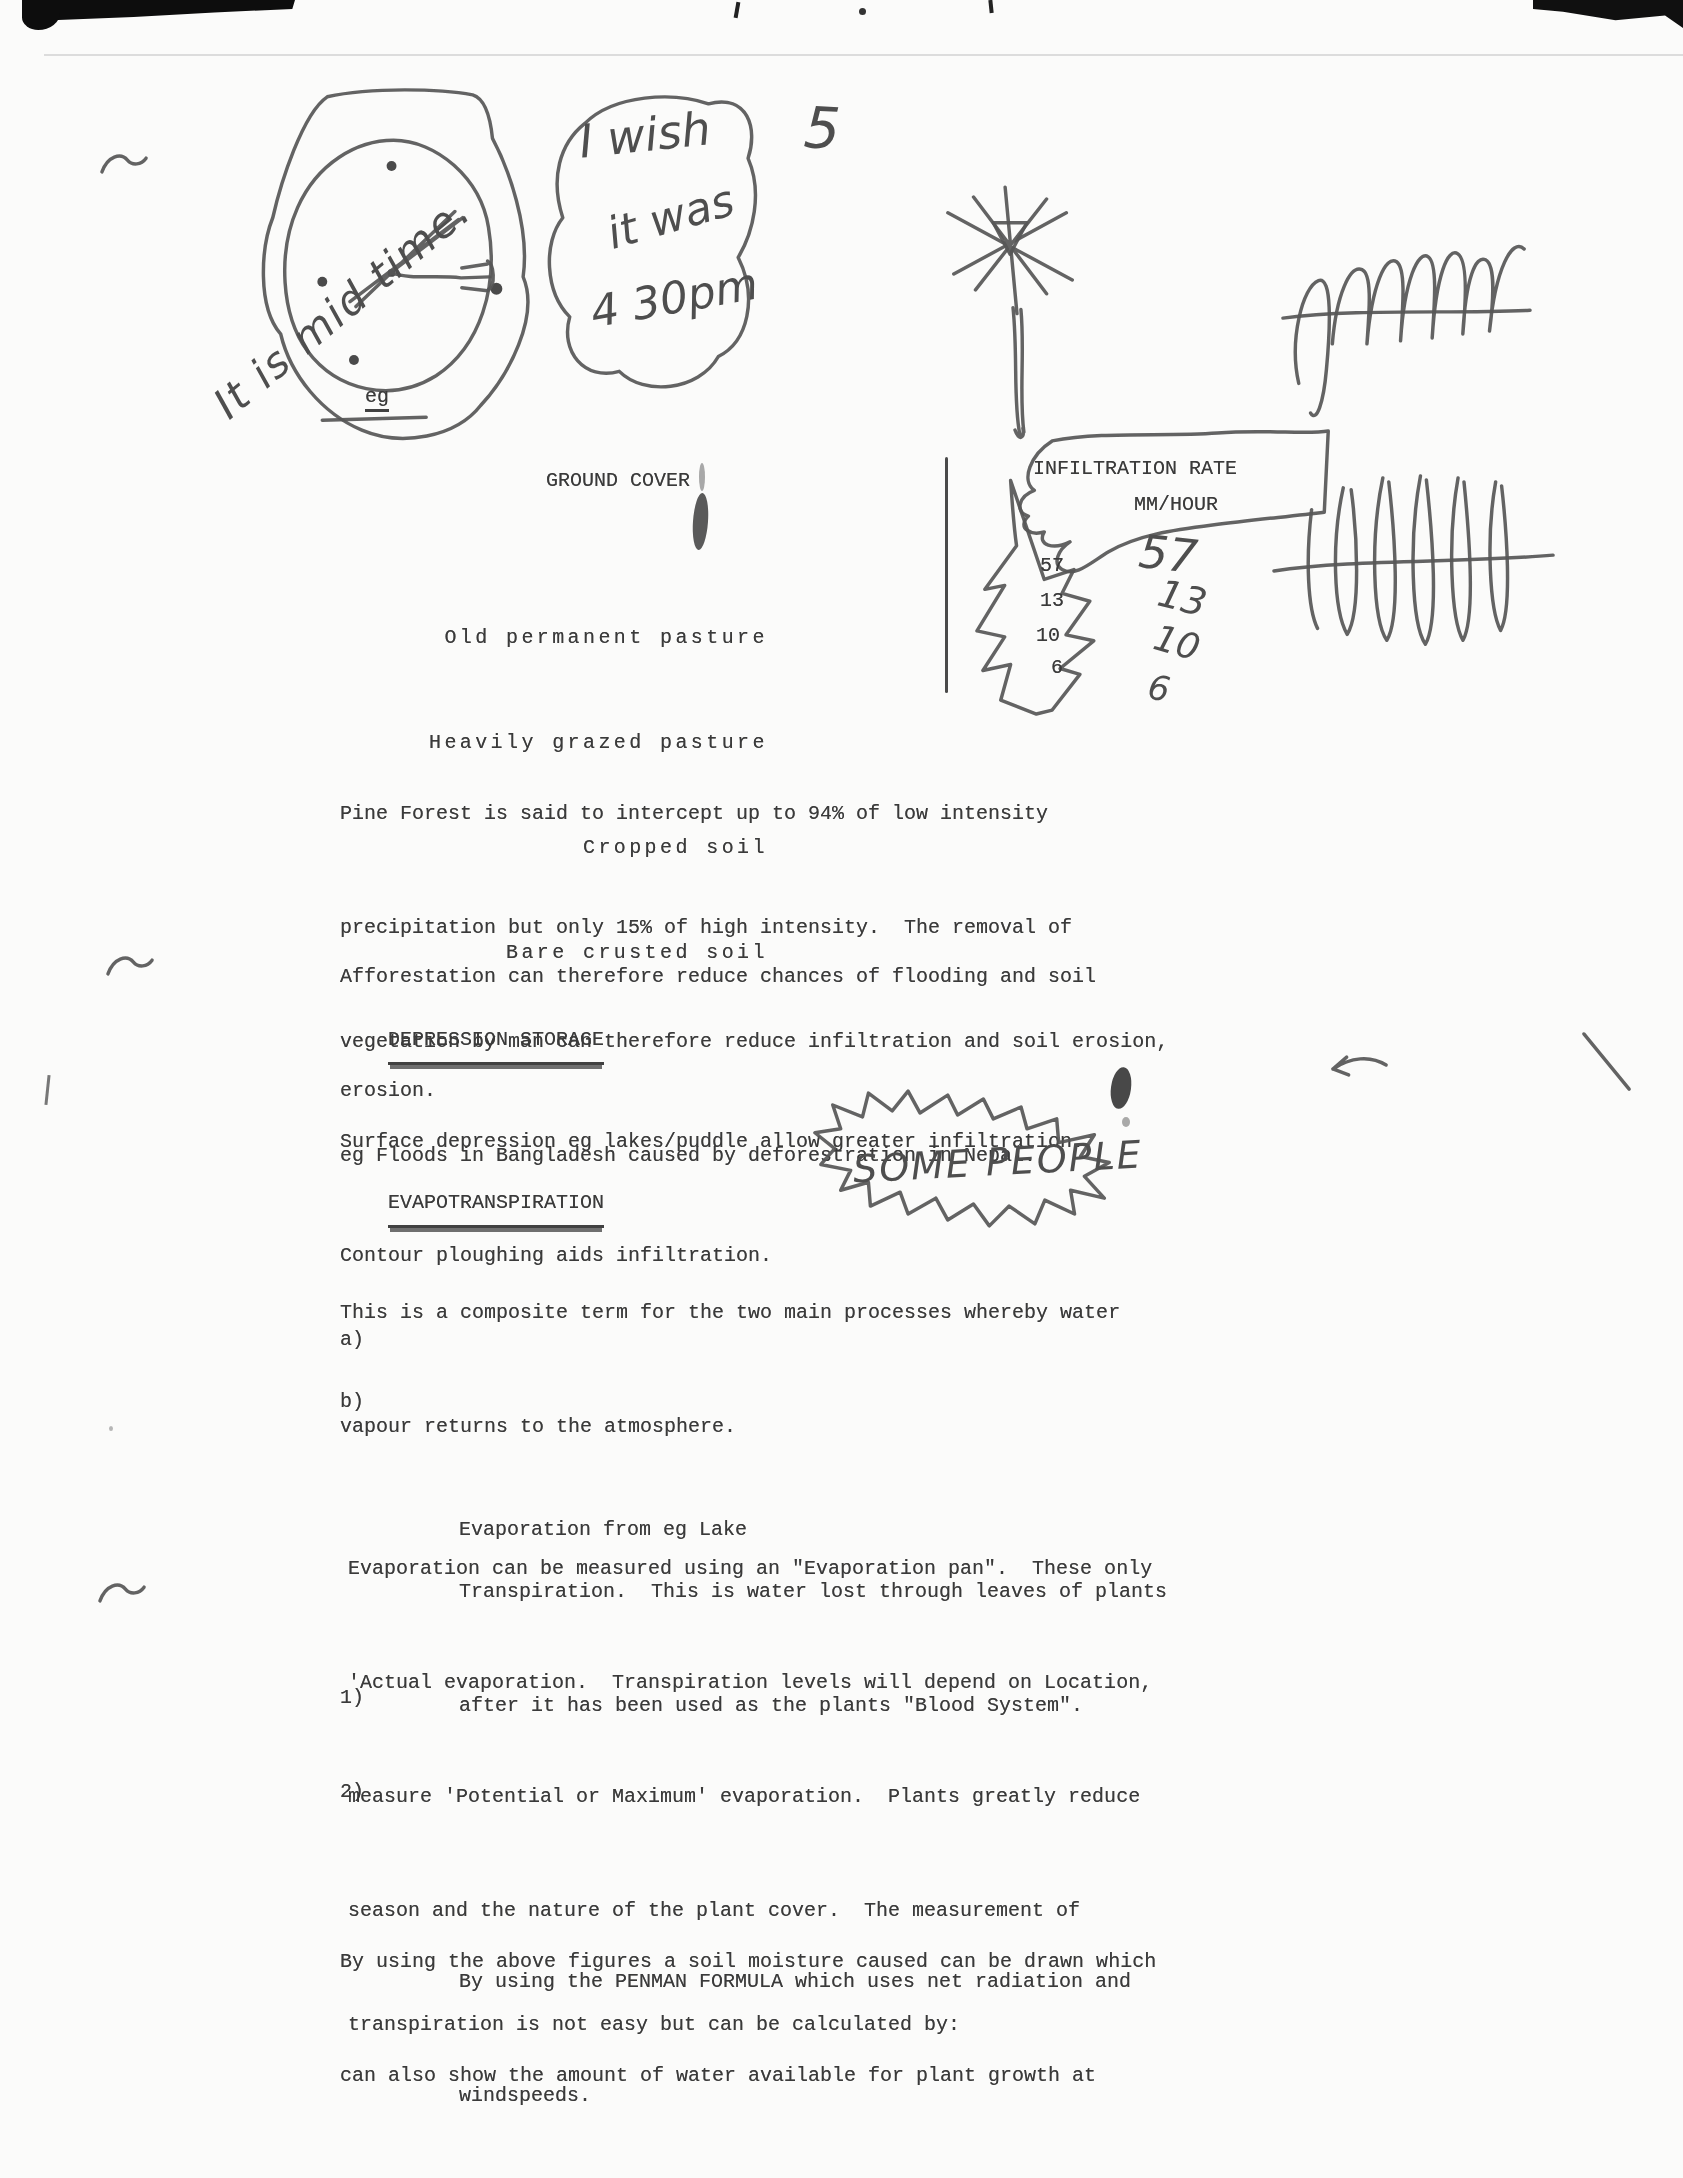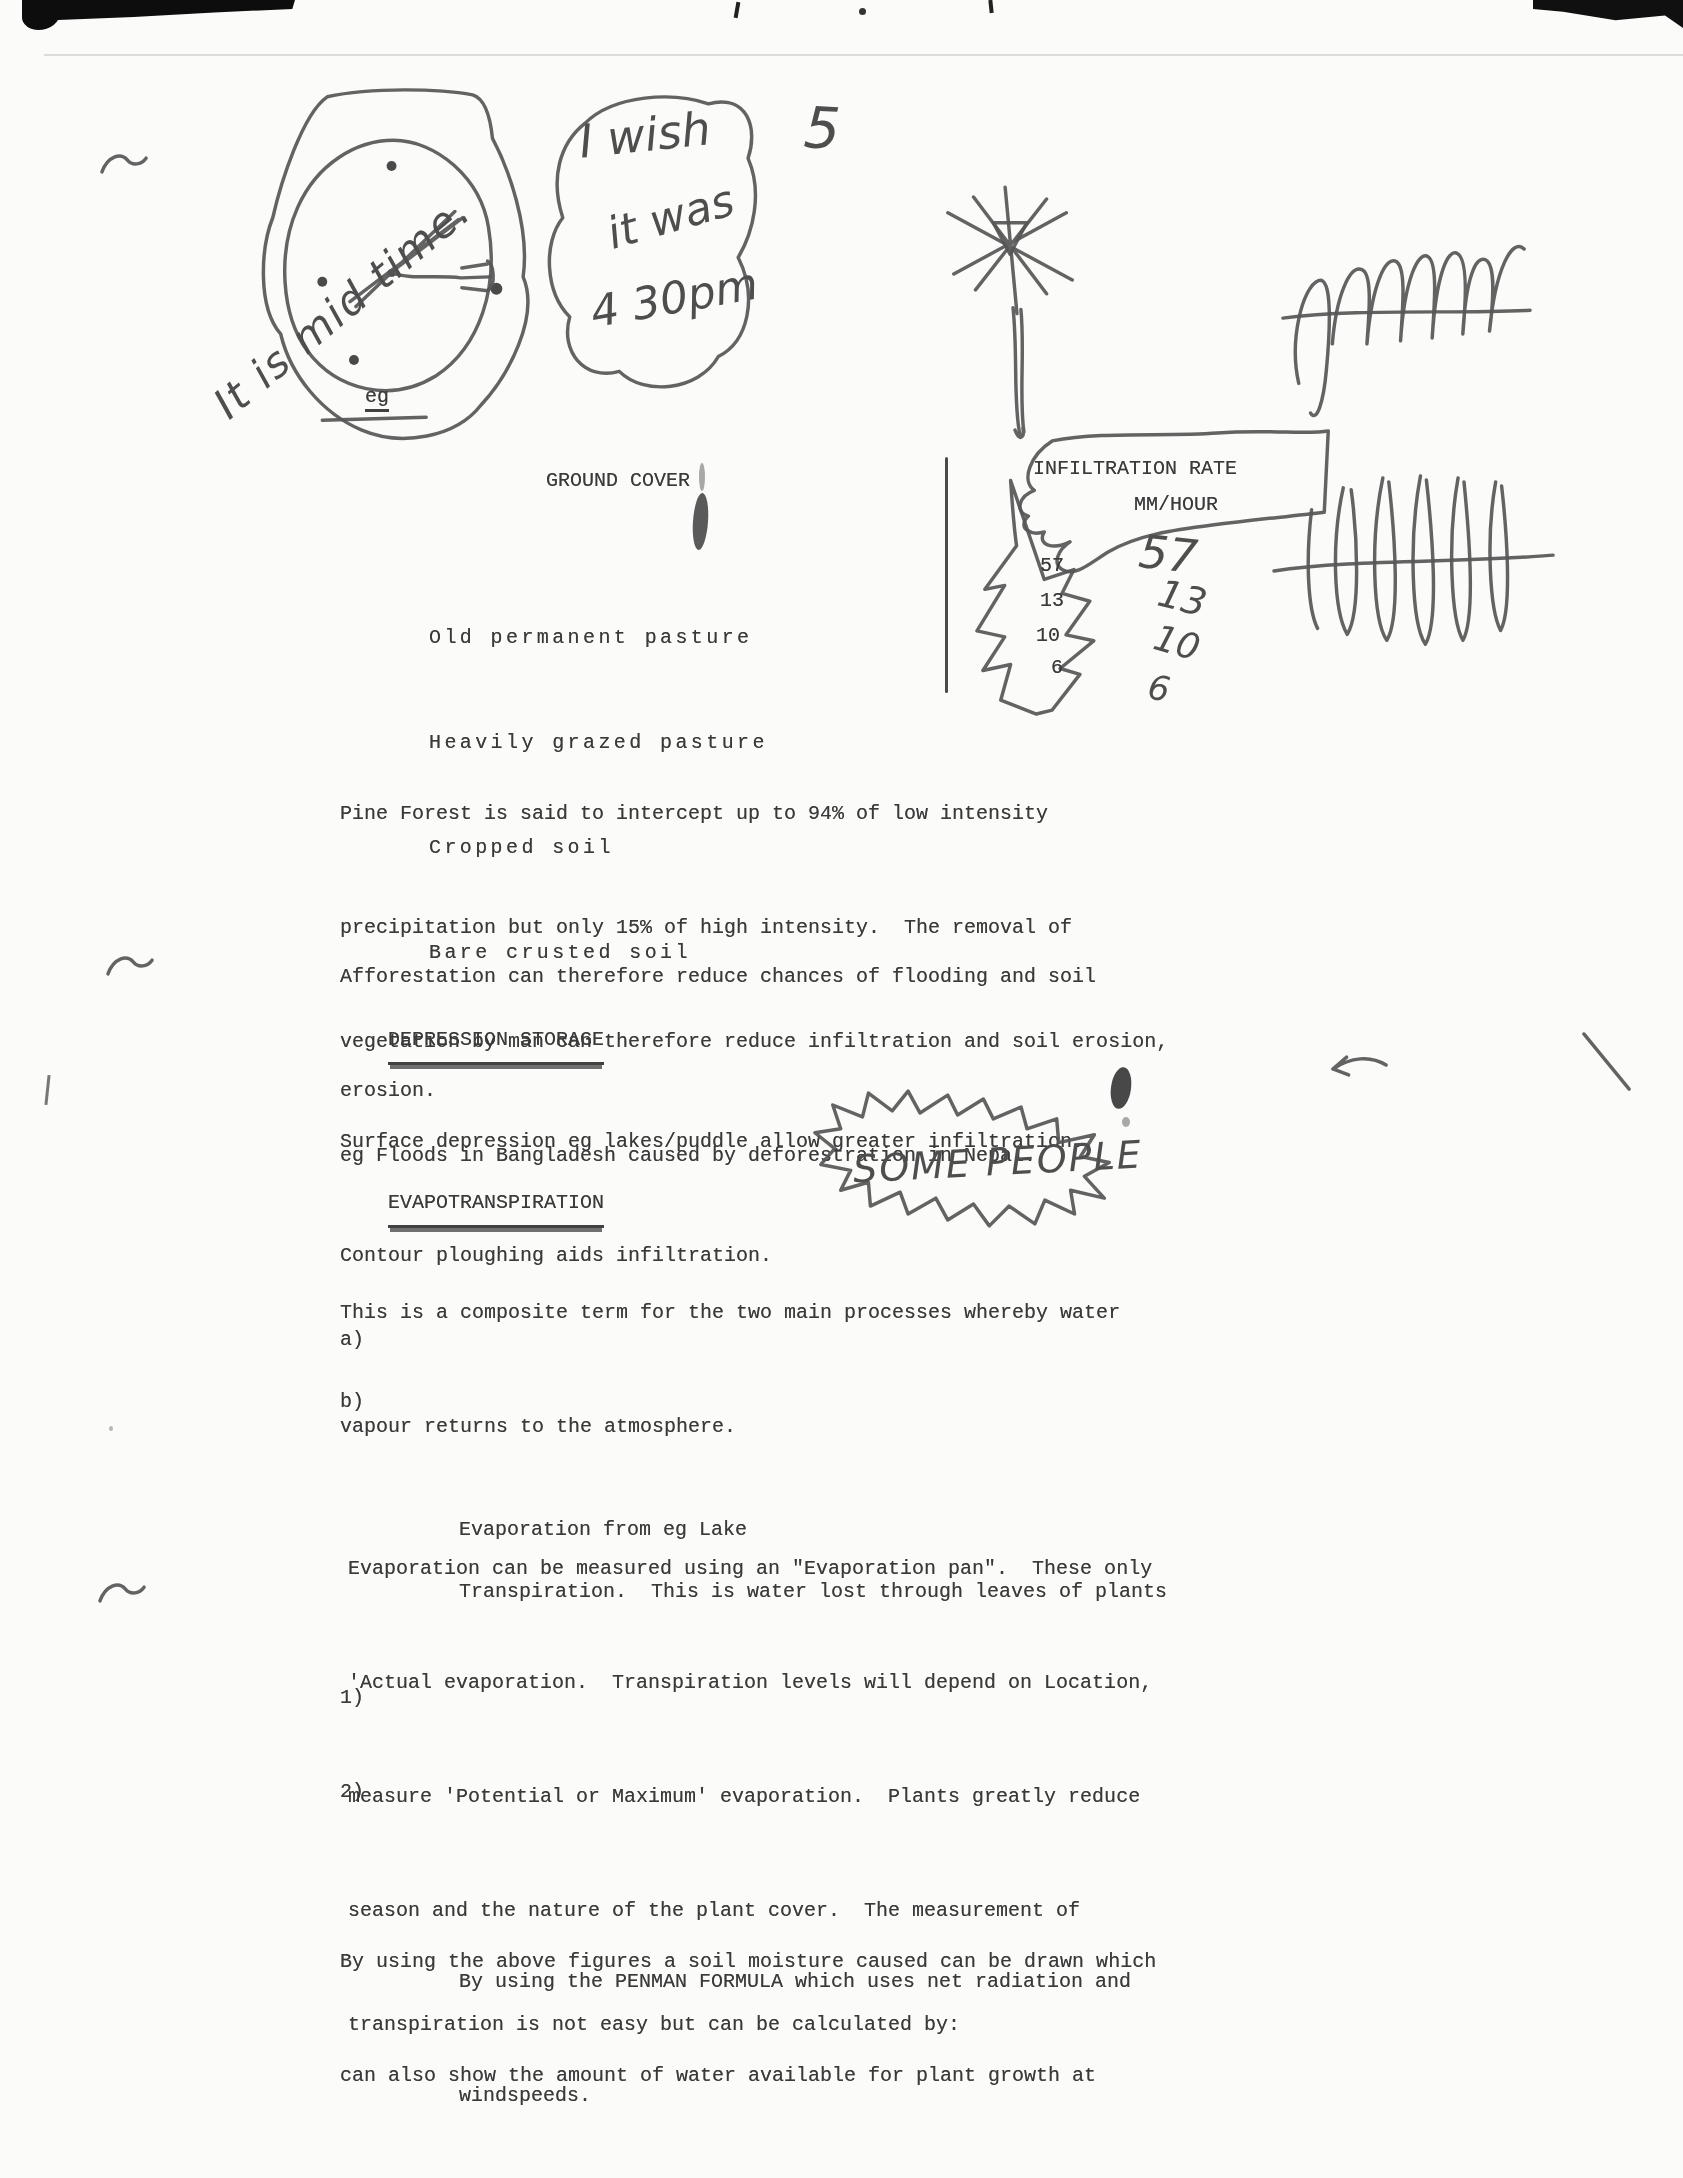--- a/index.html
+++ b/index.html
@@ -7,21 +7,21 @@
     position:relative; width:1683px; height:2178px; margin:0 auto;
     background:#fbfbfa; overflow:hidden;
     font-family:"Liberation Mono","DejaVu Sans Mono",monospace;
   }
   .typed{
     position:absolute; font-family:"Liberation Mono","DejaVu Sans Mono",monospace;
     font-size:20px; line-height:38px; color:#3a3a3a; white-space:pre;
     text-shadow:0 0 0.6px rgba(58,58,58,.65);
   }
   .typed .line{white-space:pre;}
-  .wide{letter-spacing:3.4px; line-height:35px;}
+  .wide{letter-spacing:3.4px; line-height:35px;text-align:right;}
   .heading{
     display:inline-block; border-bottom:3px solid #414141; padding-bottom:3px;
     box-shadow:0 6px 0 -2px #6f6f6f;
   }
   .u{border-bottom:3px solid #414141; padding-bottom:1px;}
   .item{position:absolute;}
   .item .label{position:absolute; left:0; top:0;}
   .item .lines{margin-left:119px;}
   .hw{
     position:absolute; font-family:"DejaVu Sans",sans-serif; font-style:italic;
@@ -175,20 +175,21 @@
   <div class="item typed" style="left:340px;top:1321px">
     <span class="label">a)</span>
     <div class="lines">
       <div class="line">Evaporation from eg Lake</div>
     </div>
   </div>
   <div class="item typed" style="left:340px;top:1383px">
     <span class="label">b)</span>
     <div class="lines">
       <div class="line">Transpiration.  This is water lost through leaves of plants</div>
+      <div class="line">after it has been used as the plants "Blood System".</div>
     </div>
   </div>
 
   <div class="typed" style="left:348px;top:1474px">
     <div class="line">Evaporation can be measured using an "Evaporation pan".  These only</div>
     <div class="line">'Actual evaporation.  Transpiration levels will depend on Location,</div>
     <div class="line">measure 'Potential or Maximum' evaporation.  Plants greatly reduce</div>
     <div class="line">season and the nature of the plant cover.  The measurement of</div>
     <div class="line">transpiration is not easy but can be calculated by:</div>
   </div>

